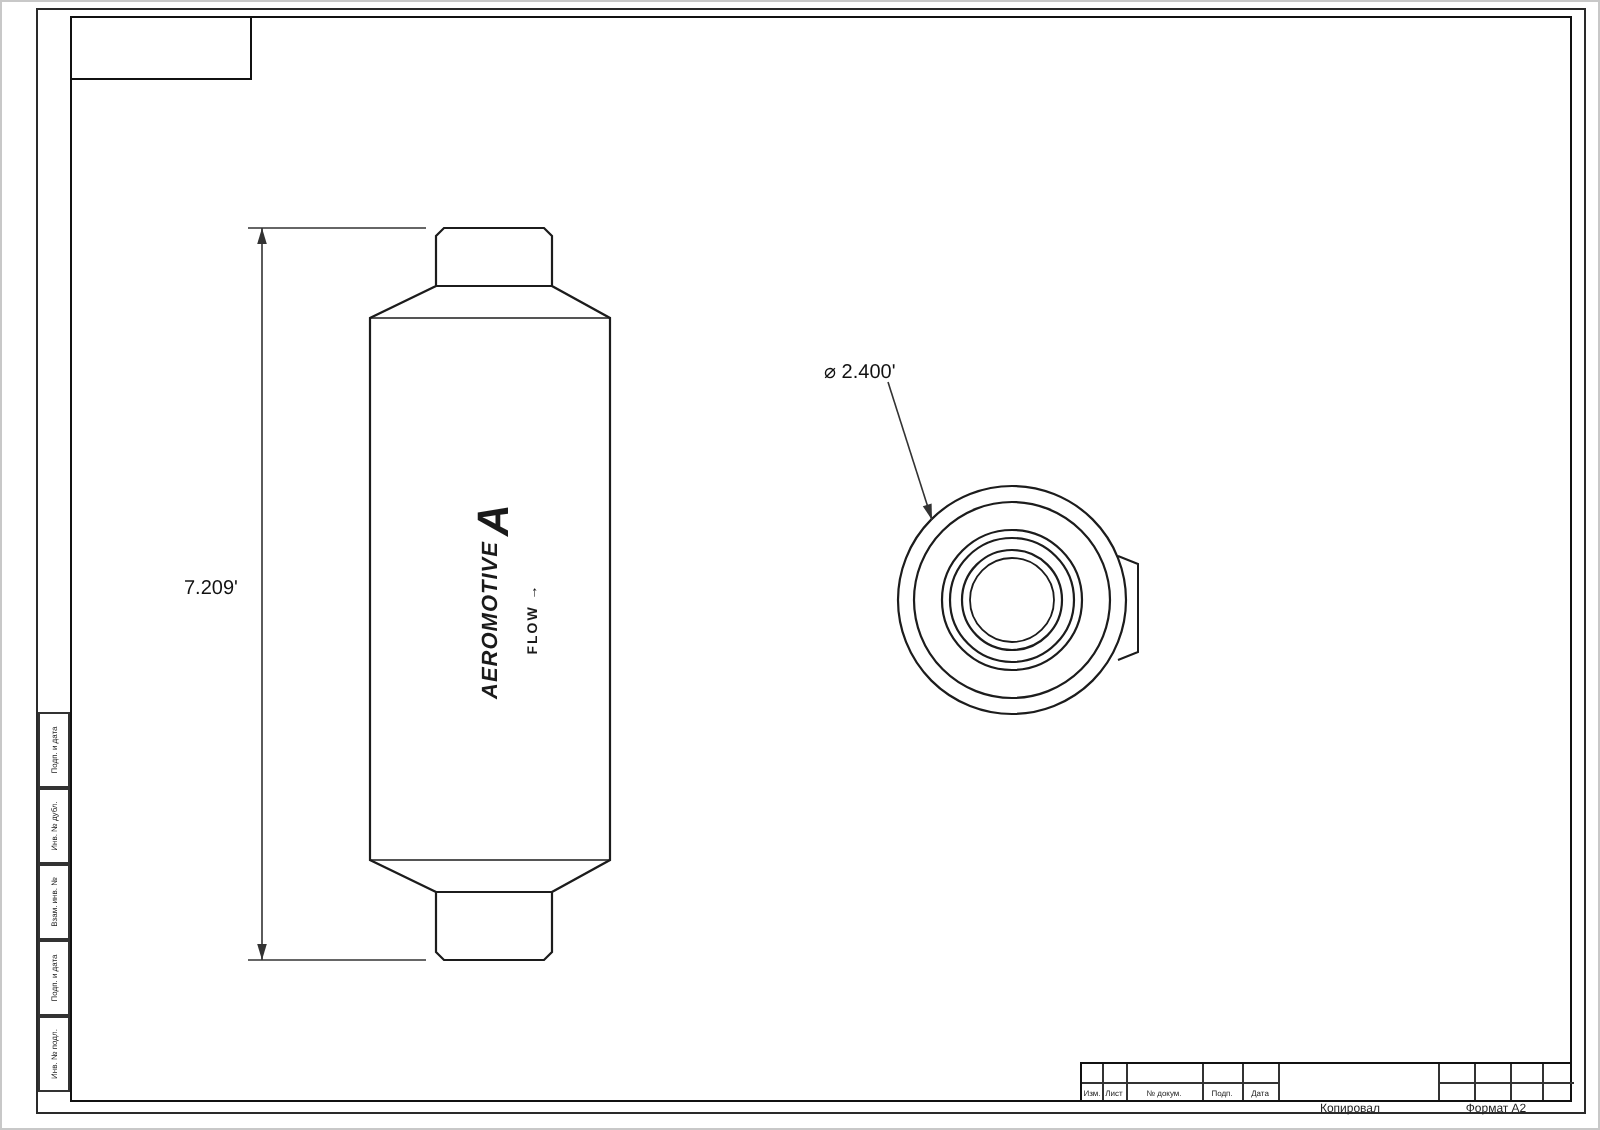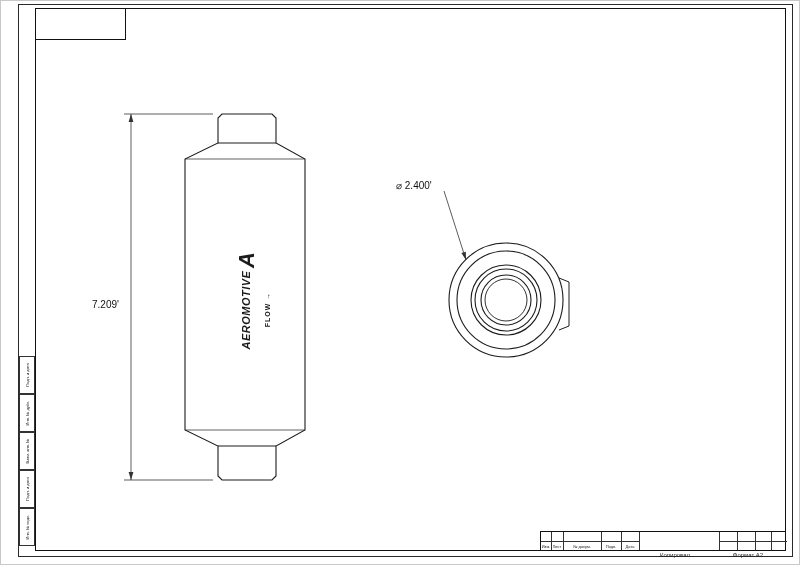--- a/index.html
+++ b/index.html
@@ -57,22 +57,22 @@
     <circle cx="506" cy="300" r="25"></circle>
     <circle cx="506" cy="300" r="21" stroke-width="0.9"></circle>
     <path d="M559,278 L569,282 L569,326 L559,330" stroke-width="1"></path>
   </g>
   <g stroke="#333" stroke-width="0.8" fill="none">
     <line x1="444" y1="191" x2="466" y2="260"></line>
     <polygon points="466,260 461.4,253.1 465.8,251.7" fill="#333" stroke="none"></polygon>
   </g>
 </svg>
 
-<div class="abs dim-label" style="left:92px;top:299px;text-align:center;">7.209'</div>
-<div class="abs dim-label" style="left:396px;top:180px;">⌀ 2.400'</div>
+<div class="abs dim-label" style="left:92px;top:289px;text-align:center;">7.209'</div>
+<div class="abs dim-label" style="left:412px;top:180px;">⌀ 2.400'</div>
 
 <div class="abs rot emblem" style="left:234px;top:246px;width:28px;height:28px;">A</div>
 <div class="abs rot brand-text" style="left:210px;top:307px;width:72px;height:13px;">AEROMOTIVE</div>
 <div class="abs rot flow-text" style="left:246px;top:305px;width:44px;height:9px;">
   <span>FLOW</span>
   <span>→</span>
 </div>
 
 <div class="stamps">
   <div class="stamp-cell" style="top:0;">

